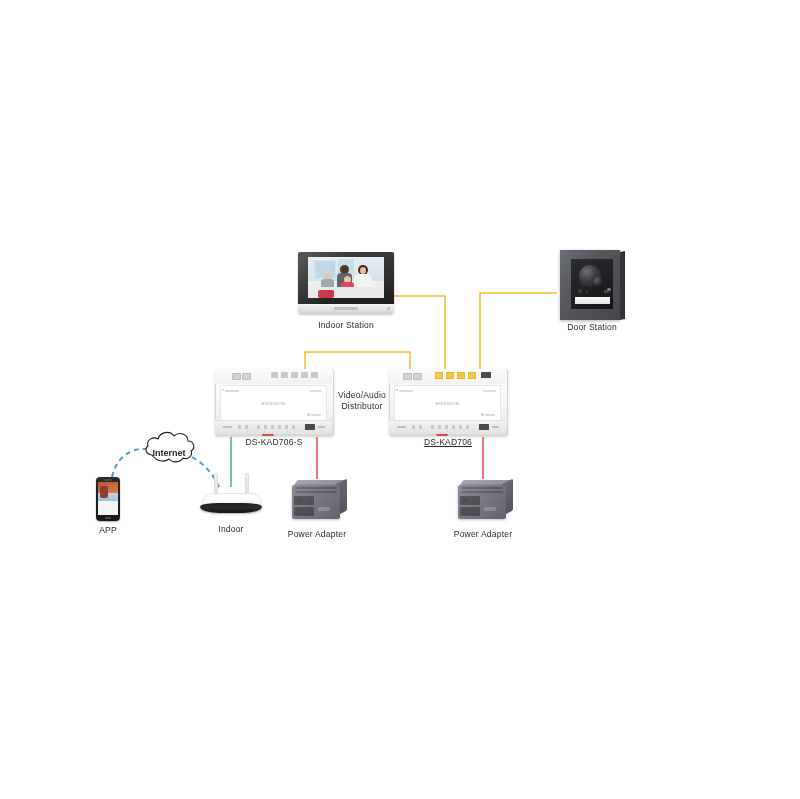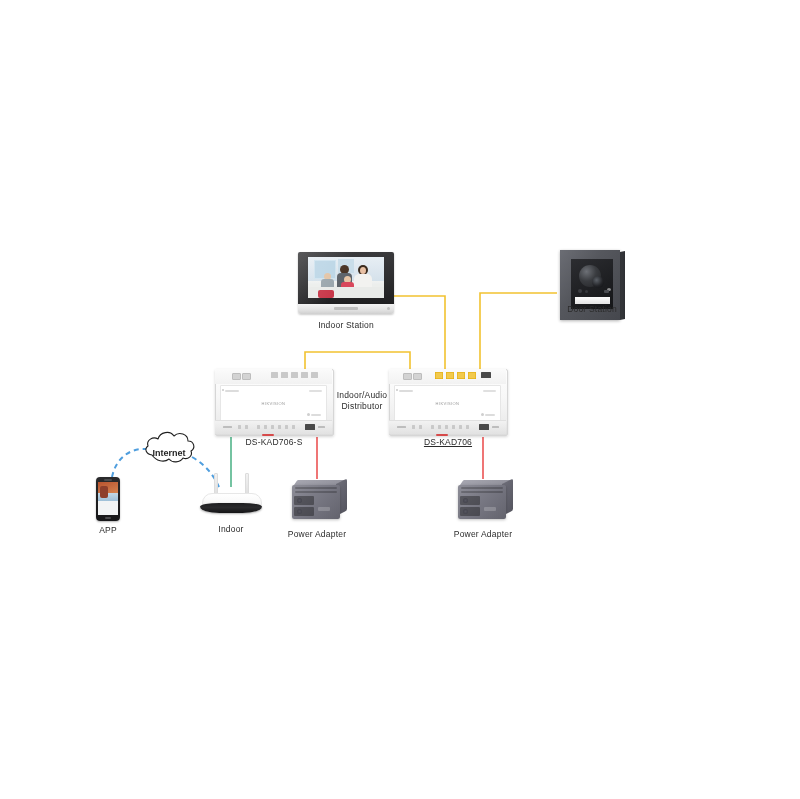--- a/index.html
+++ b/index.html
@@ -291,21 +291,21 @@
             <div class="dst-lens-gl"></div>
           </div>
         </div>
         <div class="dst-ir1"></div>
         <div class="dst-ir2"></div>
         <div class="dst-btn"></div>
         <div class="dst-name"></div>
       </div>
     </div>
   </div>
-  <div class="caption" style="left:552px;top:304px;width:80px;">Door Station</div>
+  <div class="caption" style="left:552px;top:322px;width:80px;">Door Station</div>
 
   <div class="dist" id="dist-s" style="left:215px;top:369px;width:117px;height:65px;">
     <div class="dist-shell"></div>
     <div class="dist-toprow">
       <div class="rj" style="left:17px;top:4px;width:7px;height:5px;"></div>
       <div class="rj" style="left:27px;top:4px;width:7px;height:5px;"></div>
       <div class="tblk" style="left:56px;top:3px;width:7px;height:6px;"></div>
       <div class="tblk" style="left:66px;top:3px;width:7px;height:6px;"></div>
       <div class="tblk" style="left:76px;top:3px;width:7px;height:6px;"></div>
       <div class="tblk" style="left:86px;top:3px;width:7px;height:6px;"></div>
@@ -361,21 +361,21 @@
       <div class="tblk" style="left:63px;top:4px;width:3px;height:4px;"></div>
       <div class="tblk" style="left:70px;top:4px;width:3px;height:4px;"></div>
       <div class="tblk" style="left:77px;top:4px;width:3px;height:4px;"></div>
       <div class="tblk dark" style="left:90px;top:3px;width:10px;height:6px;"></div>
       <div class="pinrow" style="left:103px;top:5px;width:7px;"></div>
       <div class="redtab" style="left:47px;top:13px;width:12px;"></div>
     </div>
   </div>
   <div class="caption" style="left:408px;top:437px;width:80px;text-decoration:underline;">DS-KAD706</div>
 
-  <div class="caption" style="left:334px;top:390px;width:56px;font-size:8.5px;line-height:11px;">Indoor/Audio</div>
+  <div class="caption" style="left:334px;top:390px;width:56px;font-size:8.5px;line-height:11px;">Video/Audio</div>
   <div class="caption" style="left:334px;top:401px;width:56px;font-size:8.5px;line-height:11px;">Distributor</div>
 
   <div id="cloud">
     <div class="cloud-txt">Internet</div>
   </div>
 
   <div class="node" id="phone">
     <div class="ph-body">
       <div class="ph-speak"></div>
       <div class="ph-scr">

